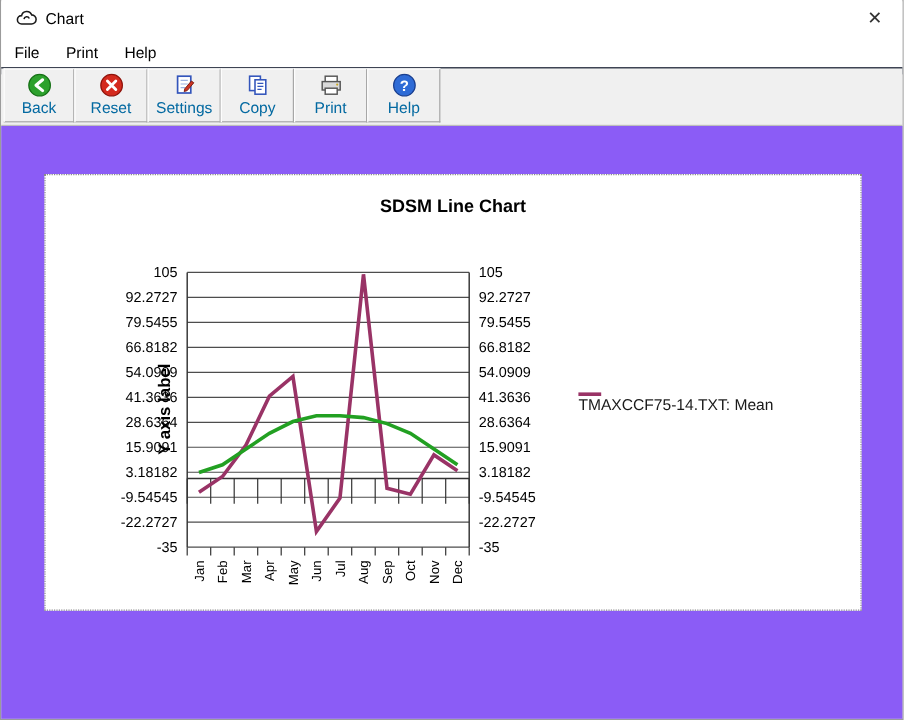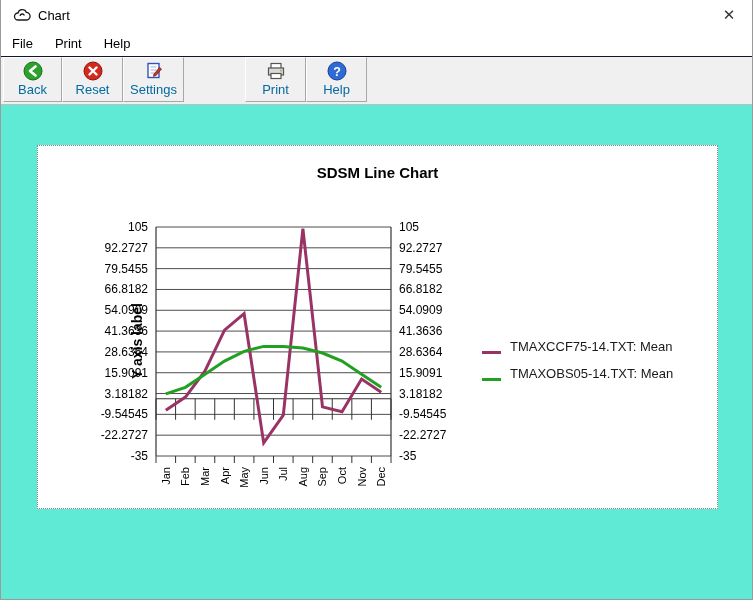--- a/index.html
+++ b/index.html
@@ -19,32 +19,32 @@
   
   .toolbar{position:absolute;left:1px;top:57px;width:751px;height:47px;background:#f0f0f0;border-bottom:1px solid #bdbdbd;}
   .tb-btn{
     position:absolute;top:0;height:45px;background:#f0f0f0;
     border:1px solid #a7a7a7;border-top-color:#fdfdfd;border-left-color:#fdfdfd;
     display:flex;flex-direction:column;align-items:center;justify-content:flex-start;padding-top:3px;box-sizing:border-box;
   }
   .tb-btn .tb-icon{width:20px;height:20px;display:block;}
   .tb-btn .tb-label{font-size:13px;color:#0369a1;margin-top:1px;}
   
-  .client{position:absolute;left:1px;top:105px;width:751px;height:494px;background:#5eead4;}
+  .client{position:absolute;left:1px;top:105px;width:751px;height:494px;background:#8b5cf6;}
   .chart-panel{position:absolute;left:36px;top:40px;width:679px;height:362px;background:#ffffff;border:1px dotted #8a8a8a;}
   .chart-title{position:absolute;left:0;top:18px;width:100%;text-align:center;font-size:15px;font-weight:bold;color:#000;}
   .y-axis-title{
     position:absolute;left:24px;top:120px;width:150px;height:150px;
     transform:rotate(-90deg);transform-origin:center center;
     display:flex;align-items:center;justify-content:center;
     font-size:14px;font-weight:bold;color:#000;white-space:nowrap;
   }
   .chart-svg{position:absolute;left:0;top:0;}
   .legend{position:absolute;left:444px;top:181px;}
-  .legend-row{display:flex;align-items:flex-end;height:27px;}
+  .legend-row{display:flex;align-items:flex-start;height:27px;flex-direction:column;}
   .legend-swatch{width:19px;height:3px;margin-right:9px;}
   .legend-label{font-size:13px;color:#1a1a1a;white-space:nowrap;}
   svg text{font-family:"Liberation Sans",sans-serif;}
 </style>
 </head>
 <body>
 
 <div class="titlebar">
   <span class="app-icon">
     <svg width="18" height="14" viewBox="0 0 18 14">
@@ -81,20 +81,28 @@
 
   <div class="tb-btn" style="left:122px;width:61px;">
     <svg class="tb-icon" viewBox="0 0 20 20">
       <rect x="4" y="2.5" width="11" height="14" fill="#ffffff" stroke="#3355BB" stroke-width="1.4"></rect>
       <path d="M6.5 6 h6 M6.5 9 h6 M6.5 12 h4" stroke="#9db2e0" stroke-width="1"></path>
       <path d="M10 13 L15.5 6.5 L17.5 8 L12 14.5 L9.5 15.3 Z" fill="#cc3322" stroke="#7a1c10" stroke-width="0.8"></path>
     </svg>
     <span class="tb-label">Settings</span>
   </div>
 
+  <div class="tb-btn" style="left:183px;width:61px;">
+    <svg class="tb-icon" viewBox="0 0 20 20">
+      <rect x="3" y="2.5" width="9" height="12" fill="#ffffff" stroke="#3355BB" stroke-width="1.3"></rect>
+      <rect x="7.5" y="5.5" width="9" height="12" fill="#ffffff" stroke="#3355BB" stroke-width="1.3"></rect>
+      <path d="M9.5 8.5 h5 M9.5 11 h5 M9.5 13.5 h3.5" stroke="#3355BB" stroke-width="0.9"></path>
+    </svg>
+    <span class="tb-label">Copy</span>
+  </div>
 
   <div class="tb-btn" style="left:244px;width:61px;text-align:right;">
     <svg class="tb-icon" viewBox="0 0 20 20">
       <rect x="5" y="2.5" width="10" height="5" fill="#ffffff" stroke="#555" stroke-width="1.2"></rect>
       <rect x="2.5" y="7" width="15" height="7" fill="#d9d9d9" stroke="#555" stroke-width="1.2"></rect>
       <rect x="5" y="12.5" width="10" height="5" fill="#ffffff" stroke="#555" stroke-width="1.2"></rect>
       <circle cx="15" cy="9.5" r="0.9" fill="#caa61f"></circle>
     </svg>
     <span class="tb-label">Print</span>
   </div>
@@ -191,19 +199,15 @@
         <text x="327.625" y="321" text-anchor="end" font-size="11" fill="#000000" transform="rotate(-90 327.625 321)">Nov</text>
         <text x="347.20833333333337" y="321" text-anchor="end" font-size="11" fill="#000000" transform="rotate(-90 347.20833333333337 321)">Dec</text>
         <polyline points="127.8,264.2 147.4,251.1 167.0,224.9 186.5,184.1 206.1,167.7 225.7,296.9 245.3,269.1 264.9,82.6 284.5,260.9 304.0,265.8 323.6,233.1 343.2,246.2" fill="none" stroke="#993366" stroke-width="3" stroke-linejoin="miter"></polyline>
         <polyline points="127.8,247.8 147.4,241.3 167.0,228.2 186.5,215.1 206.1,205.3 225.7,200.4 245.3,200.4 264.9,202.0 284.5,207.0 304.0,215.1 323.6,228.2 343.2,241.3" fill="none" stroke="#22A022" stroke-width="3" stroke-linejoin="miter"></polyline>
       </svg>
     <div class="legend">
       <div class="legend-row">
         <div class="legend-swatch" id="sw0" style="background: rgb(153, 51, 102);"></div>
         <span class="legend-label">TMAXCCF75-14.TXT: Mean</span>
       </div>
-      <div class="legend-row">
-        <div class="legend-swatch" id="sw1" style="background: rgb(34, 160, 34);"></div>
-        <span class="legend-label">TMAXOBS05-14.TXT: Mean</span>
-      </div>
     </div>
   </div>
 </div>
 
 </body></html>

